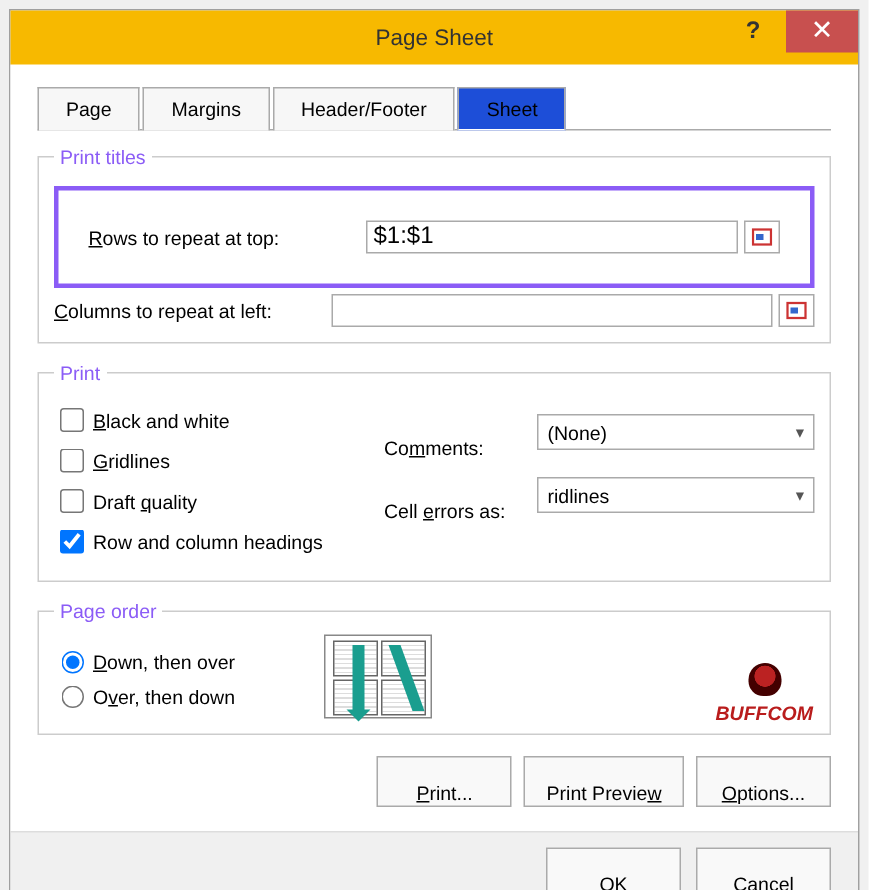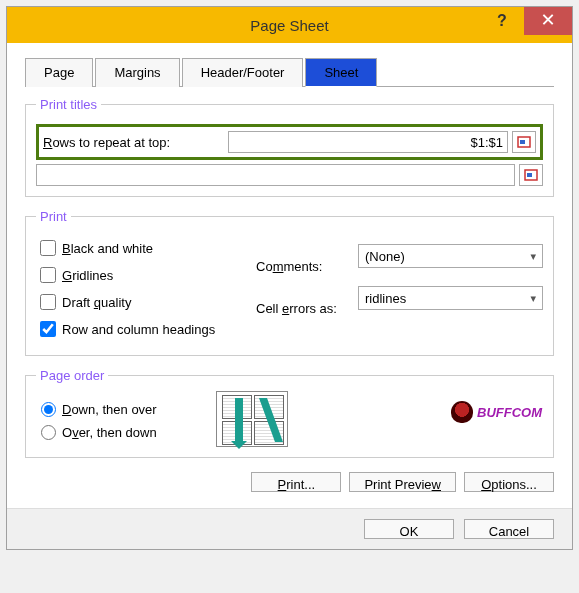--- a/index.html
+++ b/index.html
@@ -8,25 +8,25 @@
 .titlebar { background: #f7b900; height: 36px; display: flex; align-items: center; justify-content: center; position: relative; }
 .title { font-size: 15px; color: #333; }
 .help-btn { position: absolute; right: 48px; top: 0; width: 44px; height: 28px; line-height: 28px; text-align: center; font-size: 16px; font-weight: bold; color: #333; cursor: pointer; }
 .close-btn { position: absolute; right: 0; top: 0; width: 48px; height: 28px; background: #c8504f; color: #fff; text-align: center; line-height: 26px; font-size: 18px; cursor: pointer; }
 .body { padding: 14px 18px 16px; background: #fff; }
 .tabs { display: flex; border-bottom: 1px solid #aaa; margin-bottom: 10px; }
 .tab { padding: 6px 18px; border: 1px solid #aaa; border-bottom: none; margin-right: 2px; background: #f7f7f7; cursor: pointer; position: relative; top: 1px; }
 .tab.active { background: #1d4ed8; border-bottom: 1px solid #fff; }
 .row { display: flex; align-items: center; margin: 6px 0; }
 .lbl { min-width: 70px; }
-.input-field { flex: 1; height: 22px; border: 1px solid #aaa; padding: 2px 4px; font-size: 13px; text-align: right; }
+.input-field { flex: 1; height: 22px; border: 1px solid #aaa; padding: 2px 4px; font-size: 16px; }
 .range-btn { width: 24px; height: 22px; border: 1px solid #aaa; background: #fff; margin-left: 4px; display: flex; align-items: center; justify-content: center; cursor: pointer; }
 fieldset { border: 1px solid #ccc; margin: 8px 0 12px; padding: 8px 10px 10px; }
 legend { padding: 0 4px; color: #8b5cf6; }
-.highlight-row { border: 3px solid #4d7c0f; padding: 4px; margin: 4px 0; display: flex; align-items: center; }
+.highlight-row { border: 3px solid #8b5cf6; padding: 20px; margin: 4px 0; display: flex; align-items: center; }
 .highlight-row .lbl2 { width: 185px; }
 .col-row { display: flex; align-items: center; margin: 4px 0 0; }
 .col-row .lbl2 { width: 185px; }
 .print-grid { display: flex; }
 .print-left { width: 220px; }
 .print-right { flex: 1; }
 .chk { display: flex; align-items: center; margin: 5px 0; }
 .chk input { width: 16px; height: 16px; margin-right: 6px; }
 .combo-row { display: flex; align-items: center; margin: 6px 0; }
 .combo-row .clbl { width: 102px; margin-top: 21px; }
@@ -39,23 +39,23 @@
 .order-img { width: 72px; height: 56px; border: 1px solid #888; position: relative; background: #fff; }
 .page-cell { position: absolute; width: 30px; height: 24px; border: 1px solid #666; background: repeating-linear-gradient(#fff,#fff 2px,#ddd 2px,#ddd 3px); }
 .pc1 { left: 5px; top: 3px; }
 .pc2 { left: 37px; top: 3px; }
 .pc3 { left: 5px; top: 29px; }
 .pc4 { left: 37px; top: 29px; }
 .arrow-down { position: absolute; left: 18px; top: 6px; width: 8px; height: 44px; background: #1a9e8f; }
 .arrow-down::after { content:""; position:absolute; bottom:-7px; left:-4px; border-left:8px solid transparent; border-right:8px solid transparent; border-top:8px solid #1a9e8f; }
 .arrow-diag { position: absolute; left: 50px; top: 6px; width: 8px; height: 44px; background: #1a9e8f; transform: skewX(20deg); }
 .button-row { display: flex; justify-content: flex-end; gap: 8px; margin-top: 14px; }
-.btn { min-width: 90px; height: 20px; border: 1px solid #aaa; background: #f9f9f9; cursor: pointer; padding: 4px 14px; }
+.btn { min-width: 90px; height: 20px; border: 1px solid #aaa; background: #f9f9f9; cursor: pointer; padding: 16px 14px; }
 .footer { background: #f0f0f0; border-top: 1px solid #ddd; padding: 10px 18px; display: flex; justify-content: flex-end; gap: 10px; }
-.wm { position: absolute; right: 30px; bottom: 126px; font-weight: 900; font-style: italic; font-size: 18px; color: #a21caf; display: flex; align-items: center; gap: 4px; }
+.wm { position: absolute; right: 30px; bottom: 126px; font-weight: 900; font-style: italic; font-size: 18px; color: #b91c1c; display: flex; align-items: center; gap: 4px; flex-direction: column; }
 .wm-icon { width: 22px; height: 22px; background: radial-gradient(circle at 50% 40%, #b22 40%, #400 42%); border-radius: 50% 50% 45% 45%; position: relative; }
 .u { text-decoration: underline; text-decoration-thickness: 1px; }
 </style>
 </head>
 <body>
 
 <div class="dialog">
   <div class="titlebar">
     <span class="title">Page Sheet</span>
     <div class="help-btn">?</div>
@@ -77,20 +77,21 @@
         <span class="lbl2"><span class="u">R</span>ows to repeat at top:</span>
         <input class="input-field" value="$1:$1" style="">
         <div class="range-btn">
           <svg width="14" height="14">
               <rect x="1" y="2" width="12" height="10" fill="none" stroke="#c33" stroke-width="1.5"></rect>
               <rect x="3" y="5" width="5" height="4" fill="#36c"></rect>
             </svg>
         </div>
       </div>
       <div class="col-row">
+        <span class="lbl2"><span class="u">C</span>olumns to repeat at left:</span>
         <input class="input-field" value="" style="">
         <div class="range-btn">
           <svg width="14" height="14">
               <rect x="1" y="2" width="12" height="10" fill="none" stroke="#c33" stroke-width="1.5"></rect>
               <rect x="3" y="5" width="5" height="4" fill="#36c"></rect>
             </svg>
         </div>
       </div>
     </fieldset>
 

